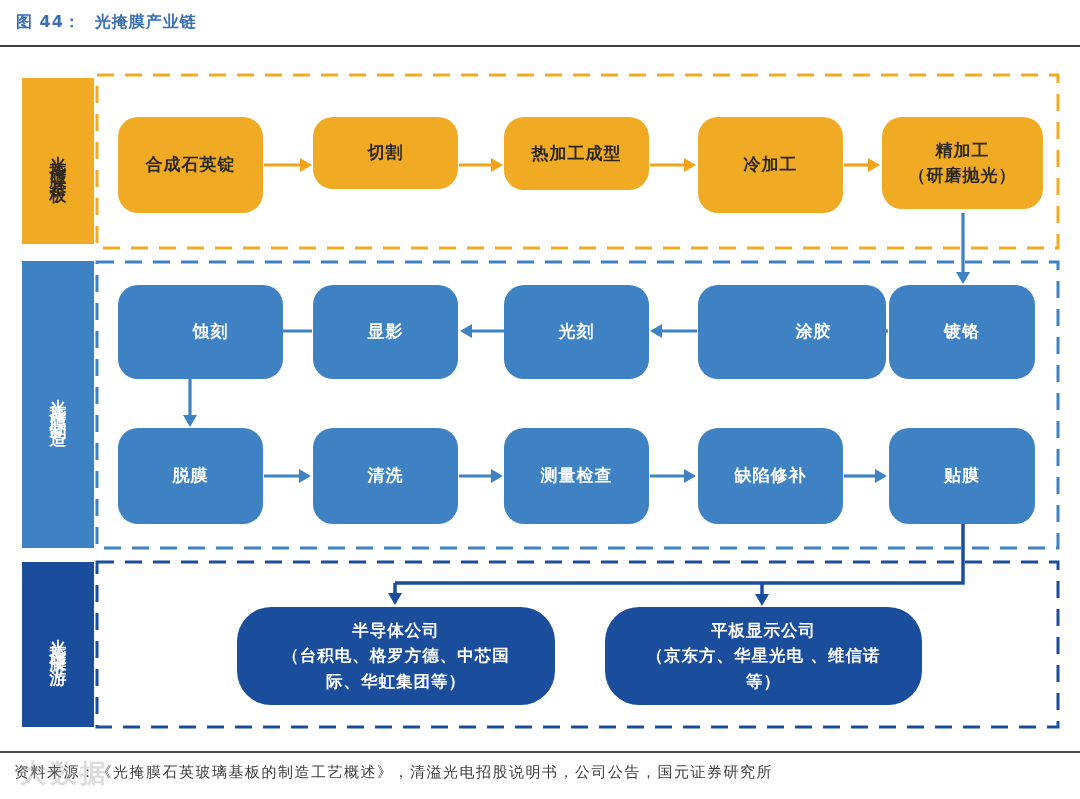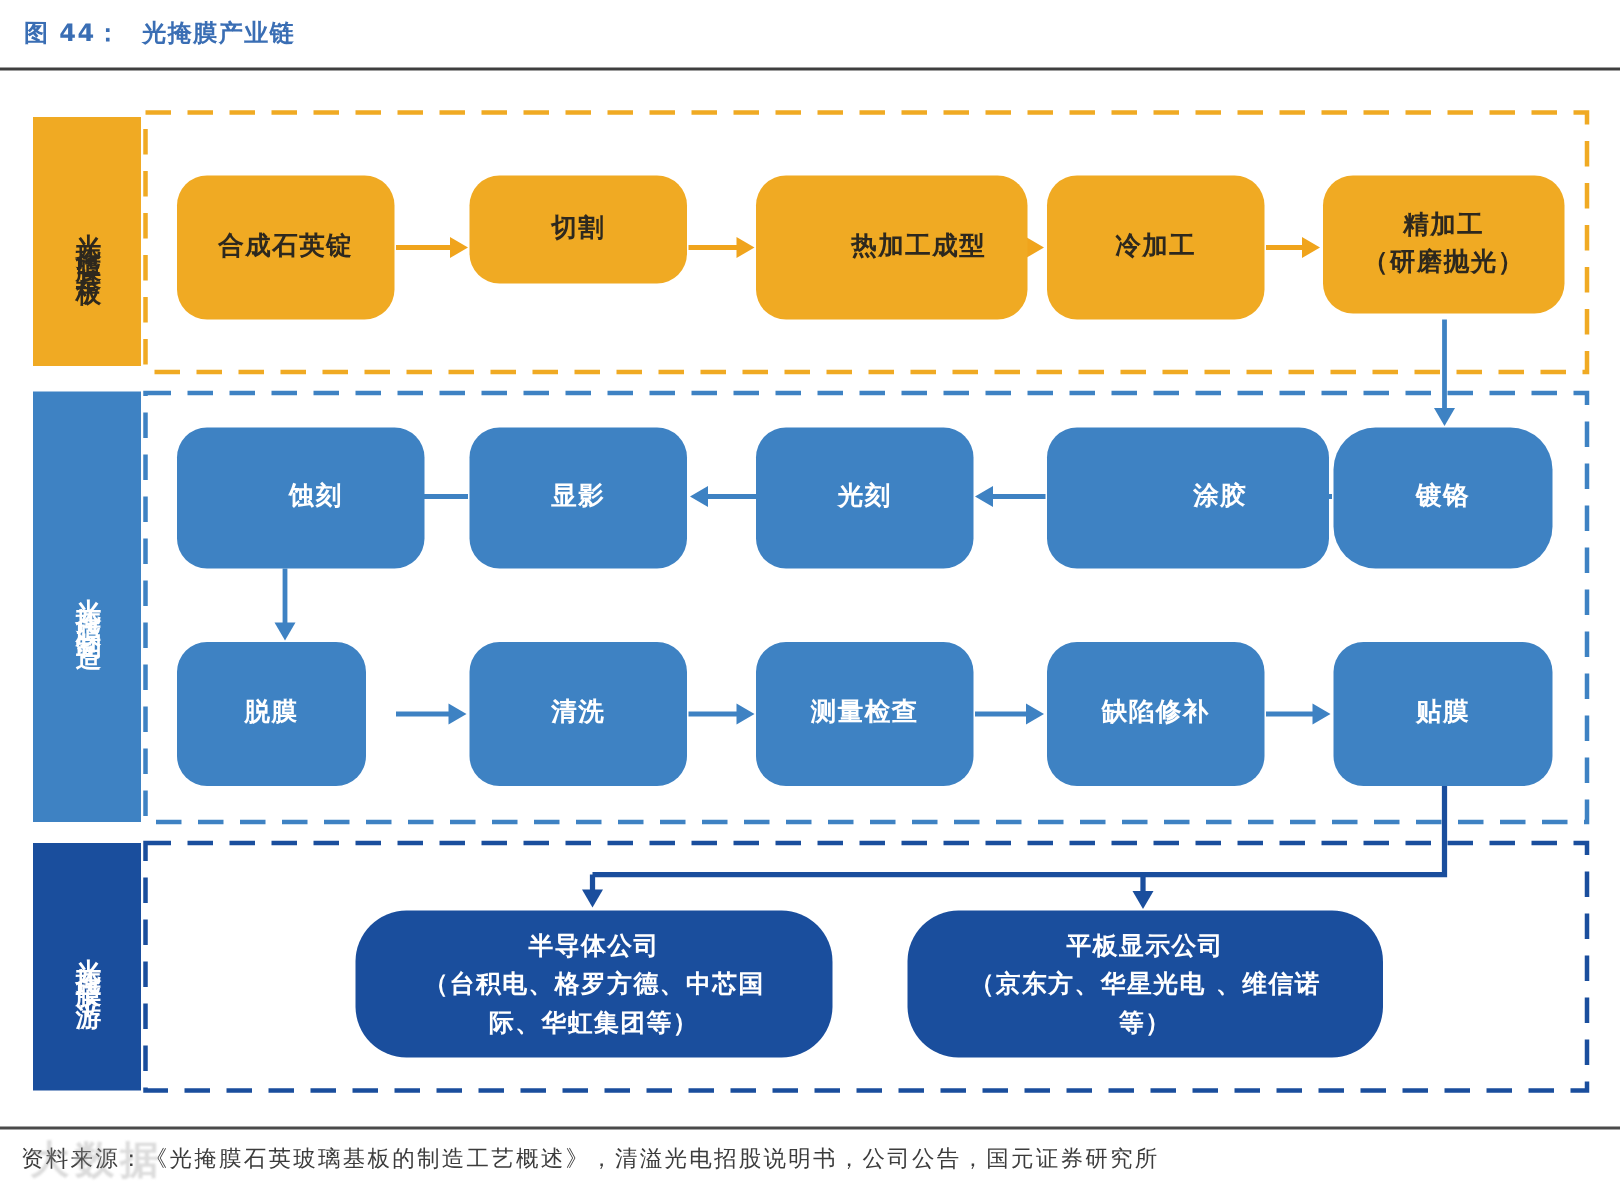--- a/index.html
+++ b/index.html
@@ -131,32 +131,32 @@
   </div>
   <div class="vlabel blue" style="left:22px;top:261px;width:72px;height:287px;">
     <span>光掩膜制造</span>
   </div>
   <div class="vlabel navy" style="left:22px;top:562px;width:72px;height:165px;">
     <span>光掩膜下游</span>
   </div>
 
   <div class="step amber" style="left:118px;top:117px;width:145px;height:96px;">合成石英锭</div>
   <div class="step amber" style="left:313px;top:117px;width:145px;height:72px;">切割</div>
-  <div class="step amber" style="left:504px;top:117px;width:145px;height:96px;padding-left:36px;">热加工成型</div>
+  <div class="step amber" style="left:504px;top:117px;width:145px;height:73px;">热加工成型</div>
   <div class="step amber" style="left:698px;top:117px;width:145px;height:96px;">冷加工</div>
   <div class="step amber" style="left:882px;top:117px;width:161px;height:92px;">精加工
 （研磨抛光）</div>
 
   <div class="step blue" style="left:118px;top:285px;width:145px;height:94px;padding-left:20px;">蚀刻</div>
   <div class="step blue" style="left:313px;top:285px;width:145px;height:94px;">显影</div>
   <div class="step blue" style="left:504px;top:285px;width:145px;height:94px;">光刻</div>
   <div class="step blue" style="left:698px;top:285px;width:145px;height:94px;padding-left:43px;">涂胶</div>
-  <div class="step blue" style="left:889px;top:285px;width:146px;height:94px;border-radius:28px;">镀铬</div>
+  <div class="step blue" style="left:889px;top:285px;width:146px;height:94px;">镀铬</div>
 
-  <div class="step blue" style="left:118px;top:428px;width:126px;height:96px;">脱膜</div>
+  <div class="step blue" style="left:118px;top:428px;width:145px;height:96px;">脱膜</div>
   <div class="step blue" style="left:313px;top:428px;width:145px;height:96px;">清洗</div>
   <div class="step blue" style="left:504px;top:428px;width:145px;height:96px;">测量检查</div>
   <div class="step blue" style="left:698px;top:428px;width:145px;height:96px;">缺陷修补</div>
   <div class="step blue" style="left:889px;top:428px;width:146px;height:96px;">贴膜</div>
 
   <div class="company" style="left:237px;top:607px;width:318px;height:98px;">半导体公司
 （台积电、格罗方德、中芯国
 际、华虹集团等）</div>
   <div class="company" style="left:605px;top:607px;width:317px;height:98px;">平板显示公司
 （京东方、华星光电 、维信诺

